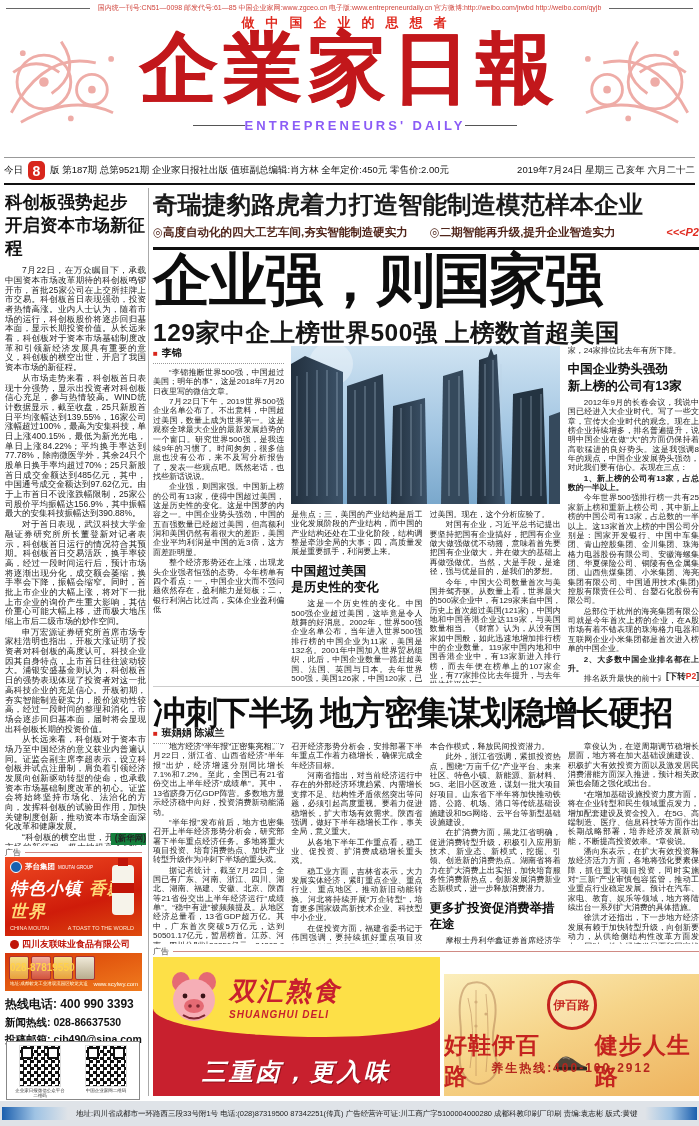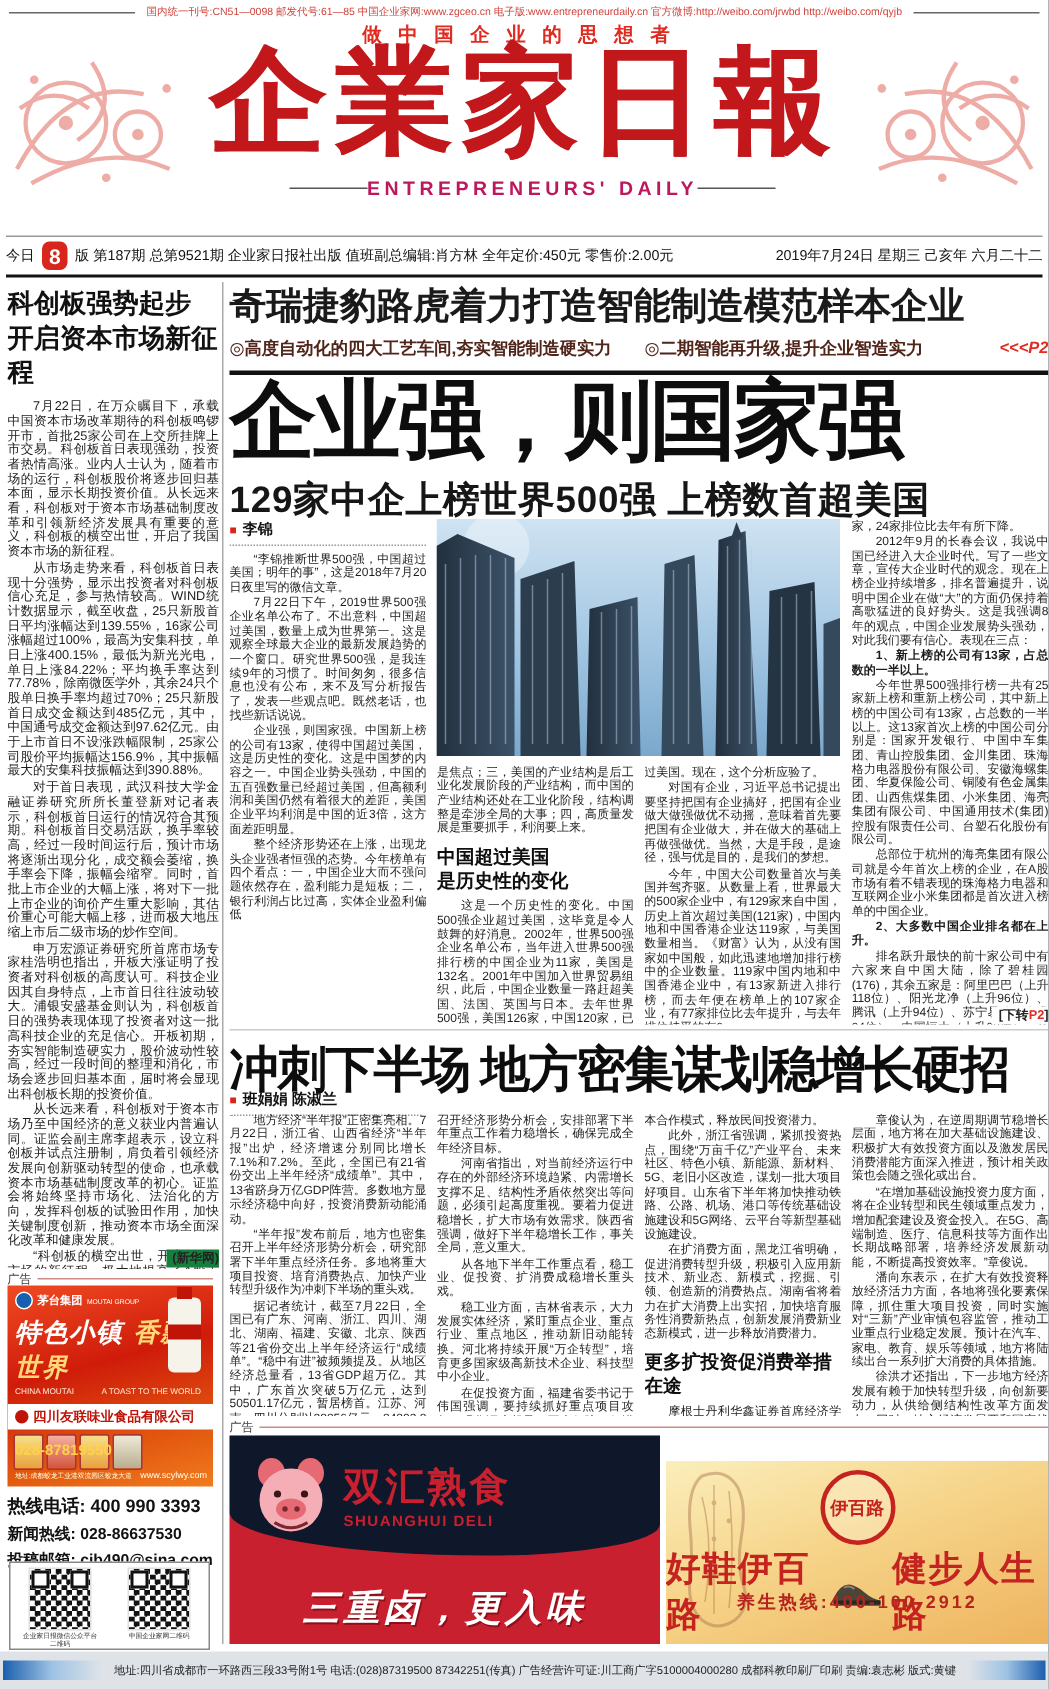--- a/index.html
+++ b/index.html
@@ -12,21 +12,21 @@
   .slogan{position:absolute;top:14px;left:0;right:0;text-align:center;color:#e02b20;
           font-weight:bold;font-size:13px;letter-spacing:11px;}
   
   .masthead{position:absolute;top:32px;left:0;width:699px;height:124px;}
   .deco{position:absolute;top:2px;width:128px;height:96px;opacity:.9;}
   .deco.left{left:2px;} .deco.right{right:2px;transform:scaleX(-1);}
   .mast-title{position:absolute;left:125px;right:125px;top:-6px;text-align:center;
           font-family:"DejaVu Serif","Liberation Serif",serif;font-weight:bold;font-size:78px;
           line-height:1.08;color:#c2171b;letter-spacing:6px;text-shadow:1px 0 #c2171b;}
   .mast-eng{position:absolute;top:86px;left:11px;right:0;display:flex;align-items:center;justify-content:center;
-          font-size:13px;font-weight:bold;letter-spacing:3px;color:#be185d;}
+          font-size:13px;font-weight:bold;letter-spacing:3px;color:#8b5cf6;}
   .mast-eng .line{width:52px;border-top:1px solid #555;}
   
   .dateline{position:absolute;top:157px;left:4px;right:4px;height:25px;display:flex;align-items:center;
           gap:5px;font-size:9.5px;color:#111;border-top:1px solid #999;border-bottom:2px solid #111;}
   .page8{display:inline-flex;width:17px;height:19px;background:#d8261c;color:#fff;border-radius:5px;
           font-weight:bold;font-size:14px;align-items:center;justify-content:center;}
   .dateline .right{margin-left:auto;}
   
   .vline{position:absolute;left:148px;top:188px;height:908px;border-left:1px solid #aaa;}
   .leftcol{position:absolute;left:5px;top:191px;width:141px;height:655px;overflow:hidden;}
@@ -98,22 +98,22 @@
   .colsub{font-size:12.5px;font-weight:bold;line-height:1.3;margin:6px 0 4px;color:#0f0f0f;}
   .jump{position:absolute;bottom:0;right:0;background:#fff;font-size:8.5px;font-weight:bold;padding-left:5px;}
   .jump .pg{color:#e02b20;}
   
   .bottomhead{position:absolute;left:153px;top:686px;width:546px;font-family:"Liberation Serif",serif;
           font-size:33px;font-weight:900;letter-spacing:-1px;color:#0d0d0d;white-space:nowrap;border-top:1px solid #ccc;padding-top:4px;}
   .bbyline{position:absolute;left:153px;top:726px;width:128px;}
   .bottomgrid{position:absolute;left:153px;top:742px;width:546px;height:202px;display:flex;gap:7px;}
   
   .shuanghui{position:absolute;left:153px;top:957px;width:287px;height:139px;background:#c8202e;overflow:hidden;}
-  .sh-top{position:absolute;top:0;left:0;right:0;height:80px;background:#0f172a;border-radius:0 0 40% 60%/0 0 26% 36%;
-          display:flex;align-items:center;gap:8px;padding-left:14px;}
+  .sh-top{position:absolute;top:0;left:0;right:0;height:80px;background:#fde047;border-radius:0 0 40% 60%/0 0 26% 36%;
+          display:flex;align-items:center;gap:8px;padding-left:14px;font-style:italic;}
   .sh-name{color:#c8202e;font-weight:900;font-size:26px;letter-spacing:2px;font-family:"Liberation Serif",serif;}
   .sh-en{color:#c8202e;font-weight:bold;font-size:10px;letter-spacing:1px;}
   .sh-slogan{position:absolute;bottom:8px;left:0;right:0;text-align:center;color:#fff;
           font-family:Liberation Serif, serif;font-style:italic;font-weight:bold;font-size:24px;letter-spacing:3px;
           text-shadow:1px 1px 0 #8d0f1a;margin-top:28px;}
   
   .yibailu{position:absolute;left:444px;top:974px;width:255px;height:122px;overflow:hidden;
           background:linear-gradient(160deg,#fbeebc 0%,#f6d489 45%,#eeb35e 100%);}
   .yb-seal{position:absolute;left:50%;top:6px;transform:translateX(-50%);width:44px;height:44px;border-radius:50%;
           border:3px solid #c5231f;color:#c5231f;display:flex;align-items:center;justify-content:center;
@@ -301,20 +301,24 @@
       </div>
       <p class="body">这是一个历史性的变化。中国500强企业超过美国，这毕竟是令人鼓舞的好消息。2002年，世界500强企业名单公布，当年进入世界500强排行榜的中国企业为11家，美国是132名。2001年中国加入世界贸易组织，此后，中国企业数量一路赶超美国、法国、英国与日本。去年世界500强，美国126家，中国120家，已经十分接近了。我估计如果不出意外，2019年世界500强数量中国就会超</p>
     </div>
     <div class="sg-col padtop">
       <p class="body frag">过美国。现在，这个分析应验了。</p>
       <p class="body">对国有企业，习近平总书记提出要坚持把国有企业搞好，把国有企业做大做强做优不动摇，意味着首先要把国有企业做大，并在做大的基础上再做强做优。当然，大是手段，是途径，强与优是目的，是我们的梦想。</p>
       <p class="body">今年，中国大公司数量首次与美国并驾齐驱。从数量上看，世界最大的500家企业中，有129家来自中国，历史上首次超过美国(121家)，中国内地和中国香港企业达119家，与美国数量相当。《财富》认为，从没有国家如中国般，如此迅速地增加排行榜中的企业数量。119家中国内地和中国香港企业中，有13家新进入排行榜，而去年便在榜单上的107家企业，有77家排位比去年提升，与去年排位持平的有6</p>
     </div>
     <div class="sg-col">
       <p class="body frag">家，24家排位比去年有所下降。</p>
+      <div class="colsub">
+        <div>中国企业势头强劲</div>
+        <div>新上榜的公司有13家</div>
+      </div>
       <p class="body">2012年9月的长春会议，我说中国已经进入大企业时代。写了一些文章，宣传大企业时代的观念。现在上榜企业持续增多，排名普遍提升，说明中国企业在做“大”的方面仍保持着高歌猛进的良好势头。这是我强调8年的观点，中国企业发展势头强劲，对此我们要有信心。表现在三点：</p>
       <p class="body bp">1、新上榜的公司有13家，占总数的一半以上。</p>
       <p class="body">今年世界500强排行榜一共有25家新上榜和重新上榜公司，其中新上榜的中国公司有13家，占总数的一半以上。这13家首次上榜的中国公司分别是：国家开发银行、中国中车集团、青山控股集团、金川集团、珠海格力电器股份有限公司、安徽海螺集团、华夏保险公司、铜陵有色金属集团、山西焦煤集团、小米集团、海亮集团有限公司、中国通用技术(集团)控股有限责任公司、台塑石化股份有限公司。</p>
       <p class="body">总部位于杭州的海亮集团有限公司就是今年首次上榜的企业，在A股市场有着不错表现的珠海格力电器和互联网企业小米集团都是首次进入榜单的中国企业。</p>
       <p class="body bp">2、大多数中国企业排名都在上升。</p>
       <p class="body">排名跃升最快的前十家公司中有六家来自中国大陆，除了碧桂园(176)，其余五家是：阿里巴巴（上升118位）、阳光龙净（上升96位）、腾讯（上升94位）、苏宁易购（上升94位）、中国恒大（上升92位），全部是民营企业。</p>
       <span class="jump">
         <span>[下转</span><span class="pg">P2</span><span>]</span>
       </span>
     </div>

